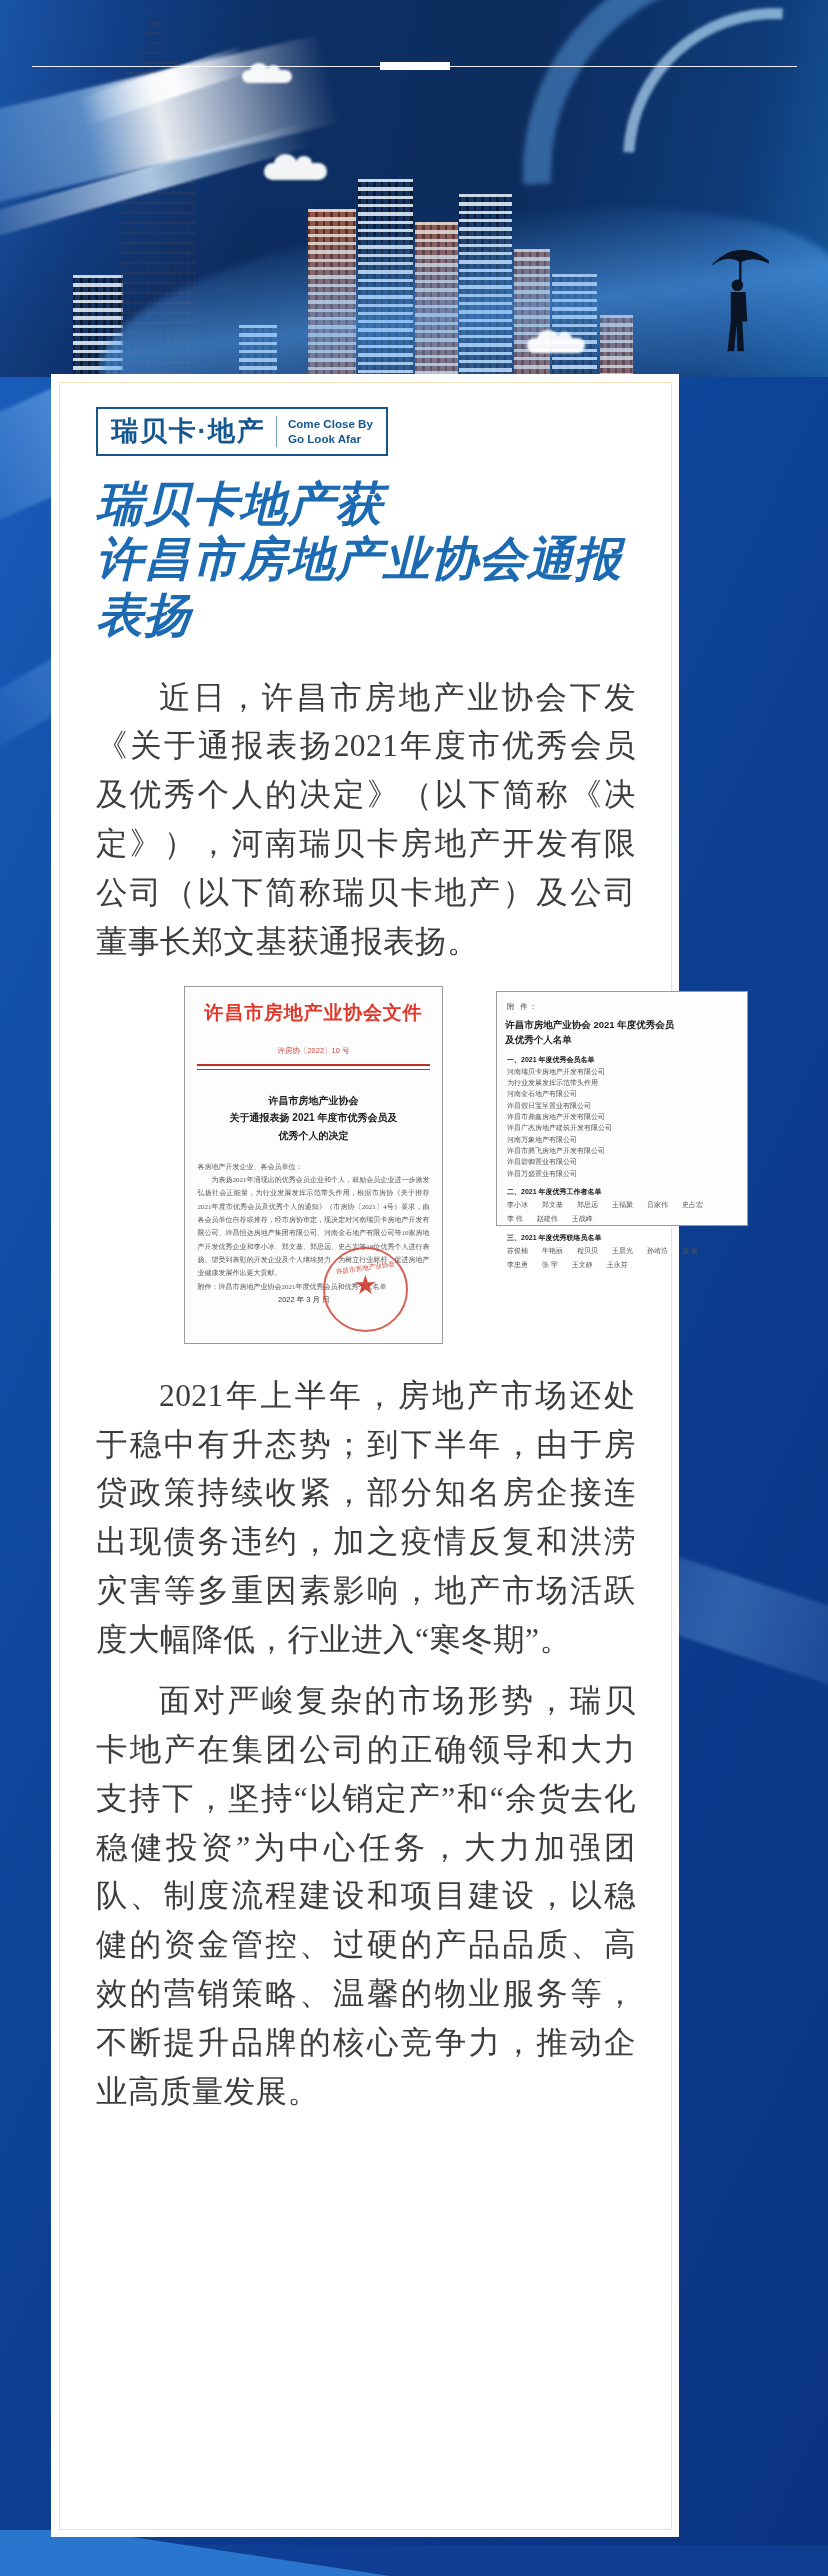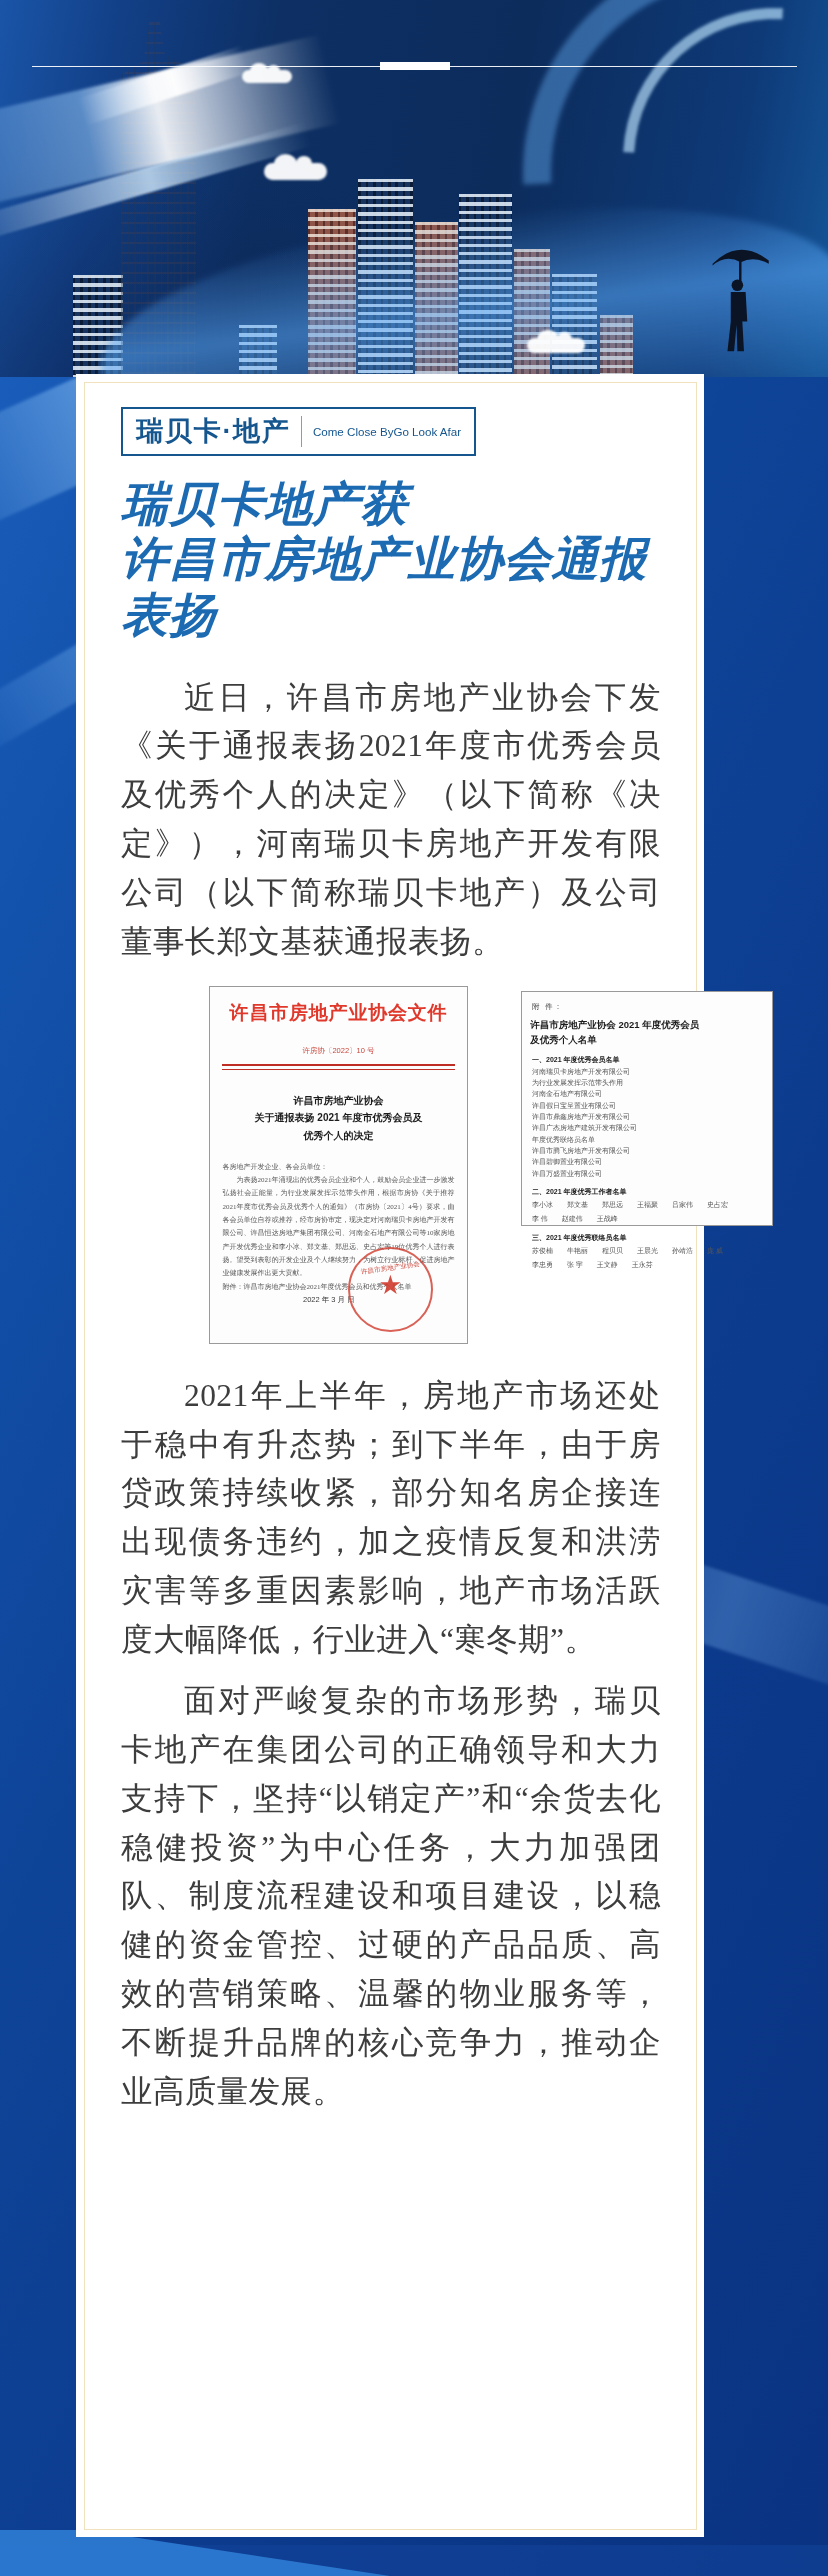--- a/index.html
+++ b/index.html
@@ -54,28 +54,28 @@
   .cloud-3{left:527px;top:338px;width:58px;height:15px;}
   .cloud-3::before{left:10px;top:-8.3px;width:21.6px;height:18px;}
   .cloud-3::after{left:30px;top:-5.8px;width:15px;height:13.3px;}
   .umbrella-man{position:absolute;left:706px;top:242px;}
   
   .hero-rule{position:absolute;left:31.5px;right:31px;top:66px;height:0.8px;background:rgba(255,255,255,.92);z-index:3;}
   .hero-label{position:absolute;left:0;right:0;top:30px;text-align:center;color:#fff;font-size:25px;
         letter-spacing:7.5px;z-index:4;font-family:"Liberation Sans",sans-serif;}
   .hero-badge{position:absolute;left:380px;top:62px;width:70px;height:8.3px;background:#fff;z-index:4;}
   
-  .card{position:absolute;left:76px;top:374px;width:628px;height:2163px;background:#ffffff;z-index:5;}
+  .card{position:absolute;left:51px;top:374px;width:628px;height:2163px;background:#ffffff;z-index:5;}
   .card-border{position:absolute;inset:7.5px;border:0.8px solid #efe2bd;pointer-events:none;}
   .content{position:absolute;inset:0;padding:33px 43px 0 45px;box-sizing:border-box;}
   
   .logo-box{display:inline-flex;align-items:center;border:2.5px solid #15568f;padding:6.6px 13.3px;background:#fff;}
   .logo-cn{color:#15568f;font-weight:bold;font-size:27px;letter-spacing:1.7px;line-height:1;}
   .logo-divider{width:0.8px;height:31.5px;background:#7da0c0;margin:0 10.8px;}
-  .logo-en{display:flex;flex-direction:row;color:#15568f;font-weight:normal;font-size:11.6px;line-height:1.35;}
+  .logo-en{display:flex;flex-direction:column;color:#15568f;font-weight:bold;font-size:11.6px;line-height:1.35;}
   
   .title{margin:20px 0 0;color:#1c6bb2;font-weight:bold;font-size:47px;line-height:1.18;letter-spacing:0.8px;
          font-family:"Liberation Sans",sans-serif;}
   .title span{display:block;font-style:italic;}
   
   .para{margin:12.4px 0 0;font-family:"Liberation Serif",serif;color:#3d3d3d;font-size:31.5px;line-height:1.55;
         text-indent:2em;text-align:justify;letter-spacing:0.4px;}
   .para.first{margin-top:31.5px;}
   
   .docs{position:relative;height:375px;margin-top:18px;}
@@ -204,21 +204,21 @@
             <div>及优秀个人名单</div>
           </div>
           <div class="doc2-section">一、2021 年度优秀会员名单</div>
           <div class="doc2-list">
               <div>河南瑞贝卡房地产开发有限公司</div>
               <div>为行业发展发挥示范带头作用</div>
               <div>河南金石地产有限公司</div>
               <div>许昌假日宝呈置业有限公司</div>
               <div>许昌市鼎鑫房地产开发有限公司</div>
               <div>许昌广杰房地产建筑开发有限公司</div>
-              <div>年度优秀联络员名单</div>
+              <div>河南万象地产有限公司</div>
               <div>许昌市腾飞房地产开发有限公司</div>
               <div>许昌碧御置业有限公司</div>
               <div>许昌万盛置业有限公司</div>
             </div>
           <div class="doc2-section">二、2021 年度优秀工作者名单</div>
           <div class="doc2-names">
               <span>李小冰</span>
               <span>郑文基</span>
               <span>郑思远</span>
               <span>王福聚</span>

